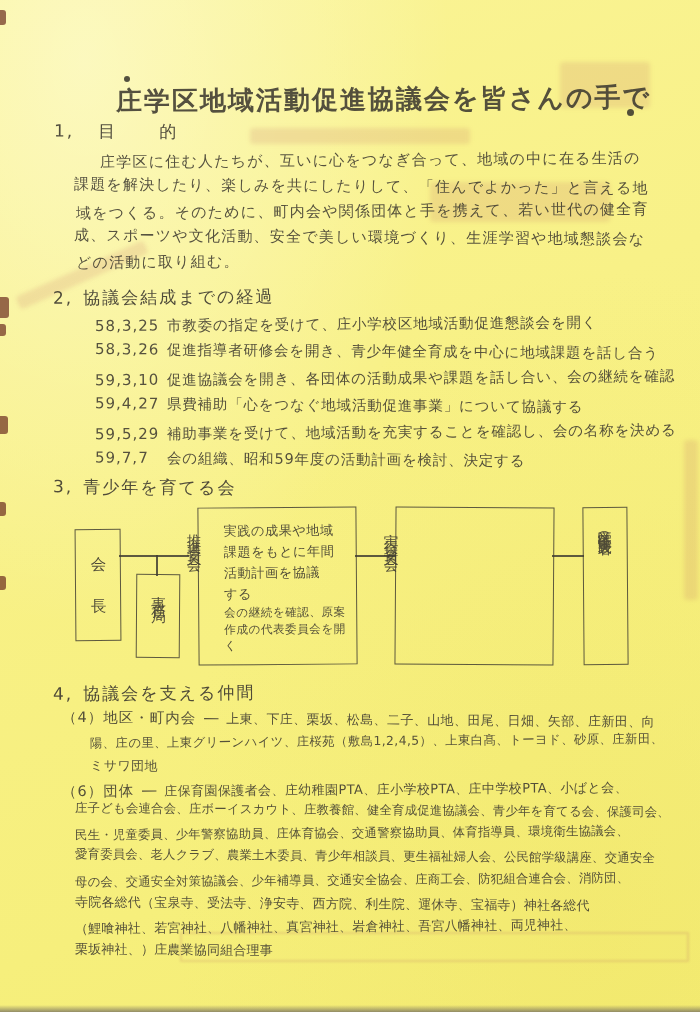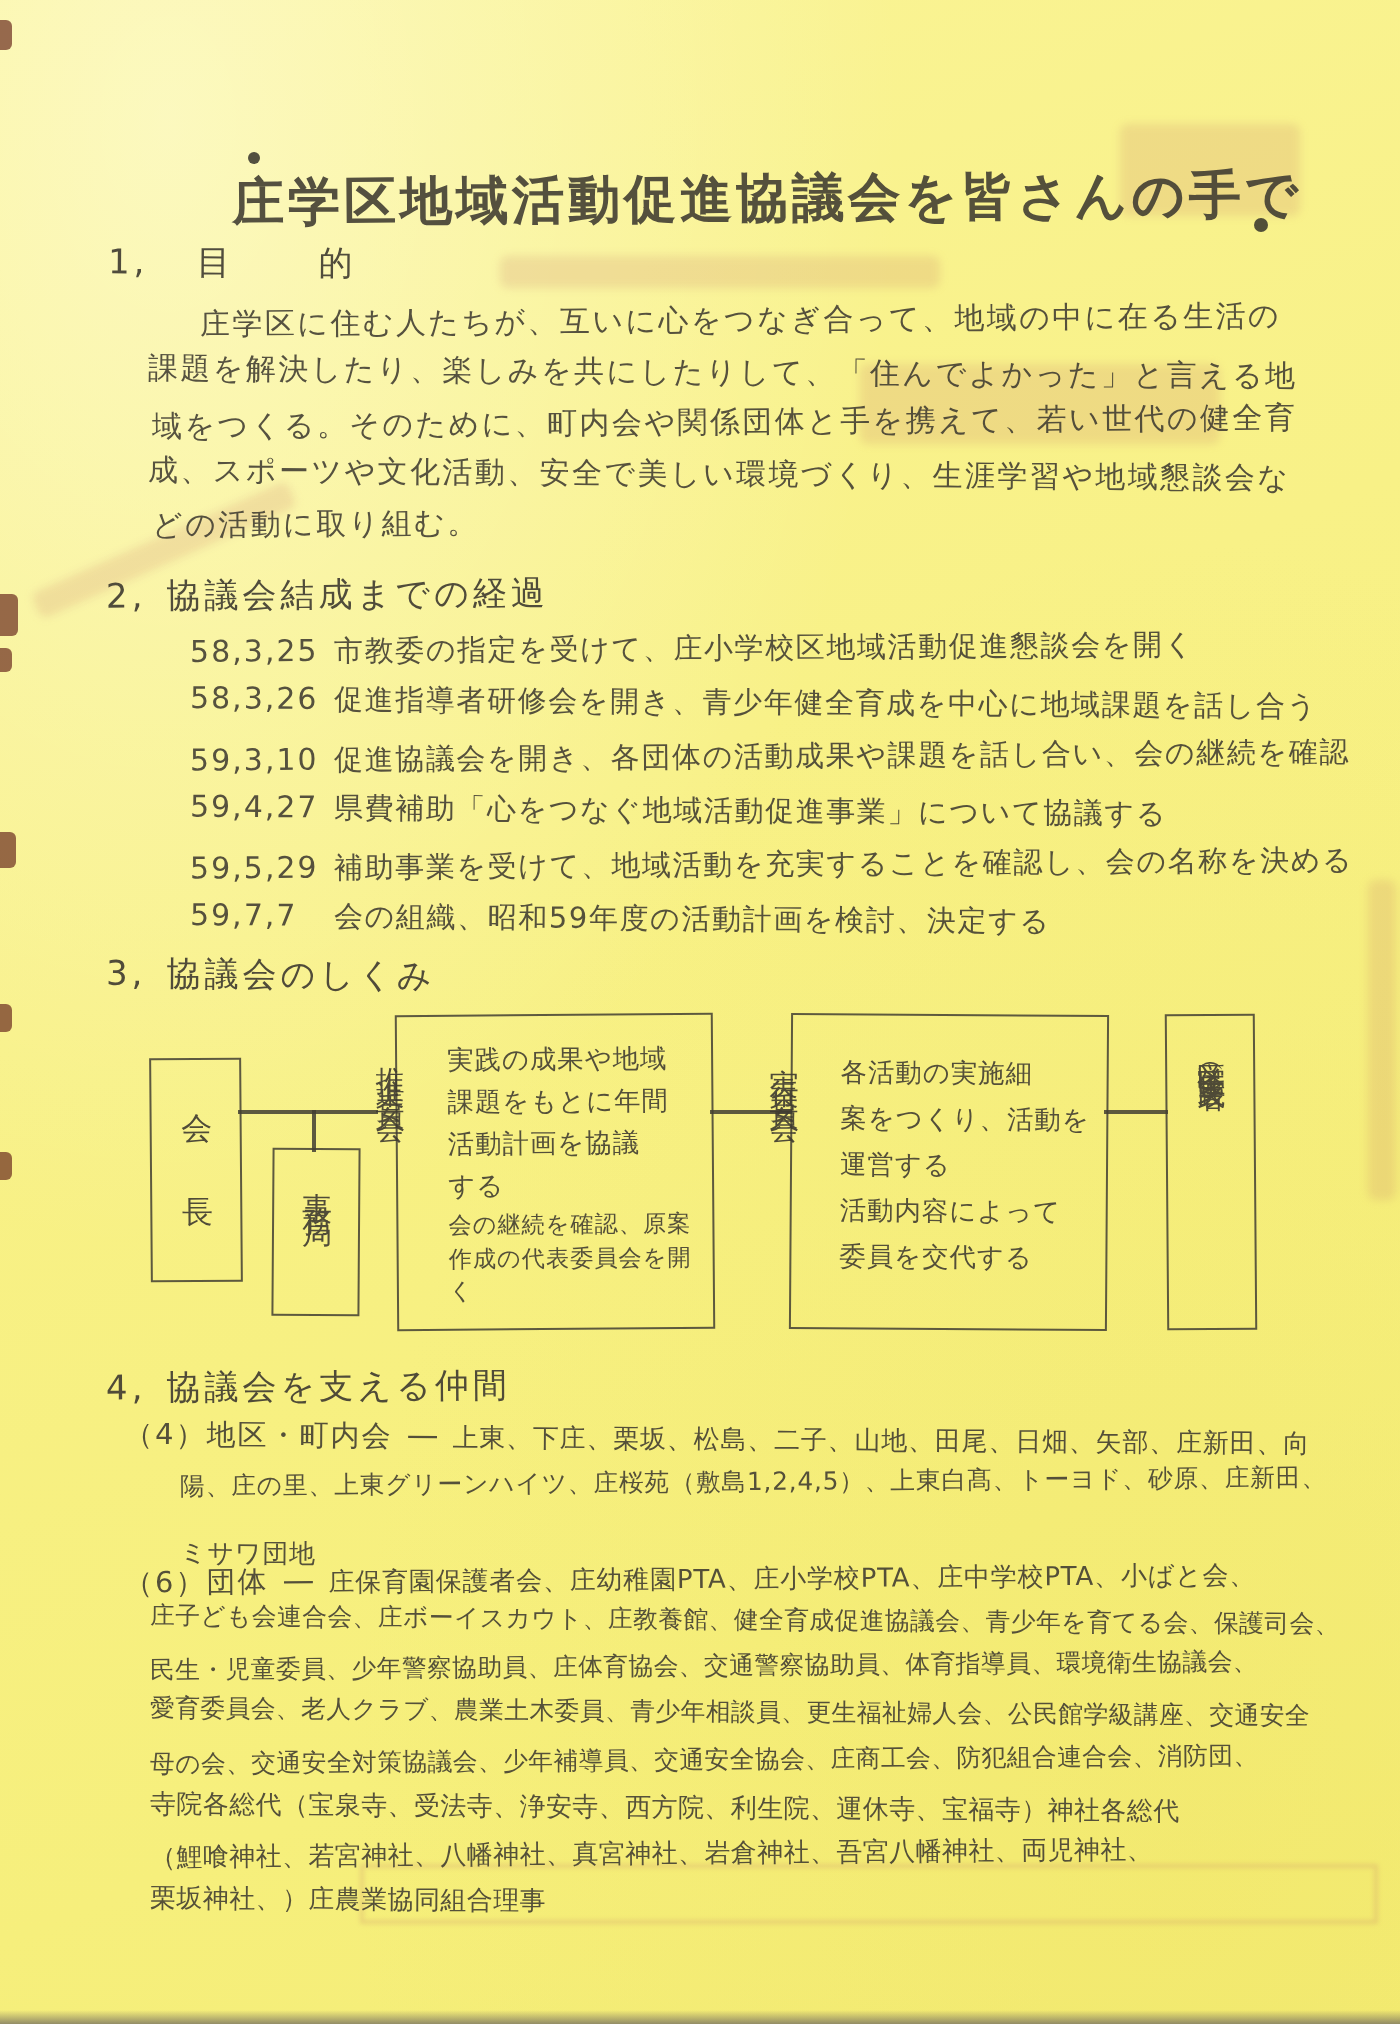--- a/index.html
+++ b/index.html
@@ -98,21 +98,21 @@
     <span class="edate">59,4,27</span><span class="etext">県費補助「心をつなぐ地域活動促進事業」について協議する</span>
   </div>
   <div class="event ta" style="top:422px;">
     <span class="edate">59,5,29</span><span class="etext">補助事業を受けて、地域活動を充実することを確認し、会の名称を決める</span>
   </div>
   <div class="event tb" style="top:449px;">
     <span class="edate">59,7,7</span><span class="etext">会の組織、昭和59年度の活動計画を検討、決定する</span>
   </div>
 
   <div class="line h tb" style="left:53px;top:476px;">
-    <span class="num">3,</span><span>協議会のしくみ</span>
+    <span class="num">3,</span><span>青少年を育てる会</span>
   </div>
 
   <div class="diagram">
 
     <div class="conn" style="left:119px;top:55px;width:70px;height:2px;"></div>
     <div class="conn" style="left:156px;top:55px;width:2px;height:21px;"></div>
     <div class="conn" style="left:355px;top:55px;width:41px;height:2px;"></div>
     <div class="conn" style="left:552px;top:55px;width:32px;height:2px;"></div>
 
     <div class="box ta" style="left:75px;top:29px;width:44px;height:110px;">
@@ -129,42 +129,35 @@
       <div>実践の成果や地域</div>
       <div>課題をもとに年間</div>
       <div>活動計画を協議</div>
       <div>する</div>
       <div class="sm">会の継続を確認、原案</div>
       <div class="sm">作成の代表委員会を開く</div>
     </div>
 
     <div class="box tb" style="left:395px;top:7px;width:157px;height:156px;"></div>
     <div class="vtext vlabel" style="left:381px;top:22px;">実行委員会</div>
-    <div class="boxtext tb" style="left:420px;top:26px;width:128px;line-height:23px;">
-      <div>各活動の実施細</div>
-      <div>案をつくり、活動を</div>
-      <div>運営する</div>
-      <div>活動内容によって</div>
-      <div>委員を交代する</div>
-    </div>
 
     <div class="box ta" style="left:583px;top:7px;width:43px;height:156px;">
       <span class="vtext resid">学区住民（実践者）</span>
     </div>
   </div>
 
   <div class="line h ta" style="left:53px;top:682px;">
     <span class="num">4,</span><span>協議会を支える仲間</span>
   </div>
 
   <div class="s4row tb" style="left:62px;top:709px;">
     <span class="s4label">（4）地区・町内会</span><span class="s4dash">—</span><span class="s4text">上東、下庄、栗坂、松島、二子、山地、田尾、日畑、矢部、庄新田、向</span>
   </div>
   <div class="s4cont ta" style="left:90px;top:733px;font-size:12.4px;">陽、庄の里、上東グリーンハイツ、庄桜苑（敷島1,2,4,5）、上東白髙、トーヨド、砂原、庄新田、</div>
-  <div class="s4cont tb" style="left:90px;top:757px;margin-top:11px;">ミサワ団地</div>
+  <div class="s4cont tb" style="left:90px;top:757px;">ミサワ団地</div>
 
   <div class="s4row ta" style="left:62px;top:779px;">
     <span class="s4label">（6）団体</span><span class="s4dash">—</span><span class="s4text">庄保育園保護者会、庄幼稚園PTA、庄小学校PTA、庄中学校PTA、小ばと会、</span>
   </div>
   <div class="s4cont2 tb" style="left:75px;top:802px;">庄子ども会連合会、庄ボーイスカウト、庄教養館、健全育成促進協議会、青少年を育てる会、保護司会、</div>
   <div class="s4cont2 ta" style="left:75px;top:825px;">民生・児童委員、少年警察協助員、庄体育協会、交通警察協助員、体育指導員、環境衛生協議会、</div>
   <div class="s4cont2 tb" style="left:75px;top:848px;">愛育委員会、老人クラブ、農業土木委員、青少年相談員、更生福祉婦人会、公民館学級講座、交通安全</div>
   <div class="s4cont2 ta" style="left:75px;top:872px;">母の会、交通安全対策協議会、少年補導員、交通安全協会、庄商工会、防犯組合連合会、消防団、</div>
   <div class="s4cont2 tb" style="left:75px;top:895px;font-size:13px;">寺院各総代（宝泉寺、受法寺、浄安寺、西方院、利生院、運休寺、宝福寺）神社各総代</div>
   <div class="s4cont2 ta" style="left:75px;top:918px;font-size:13px;">（鯉喰神社、若宮神社、八幡神社、真宮神社、岩倉神社、吾宮八幡神社、両児神社、</div>

